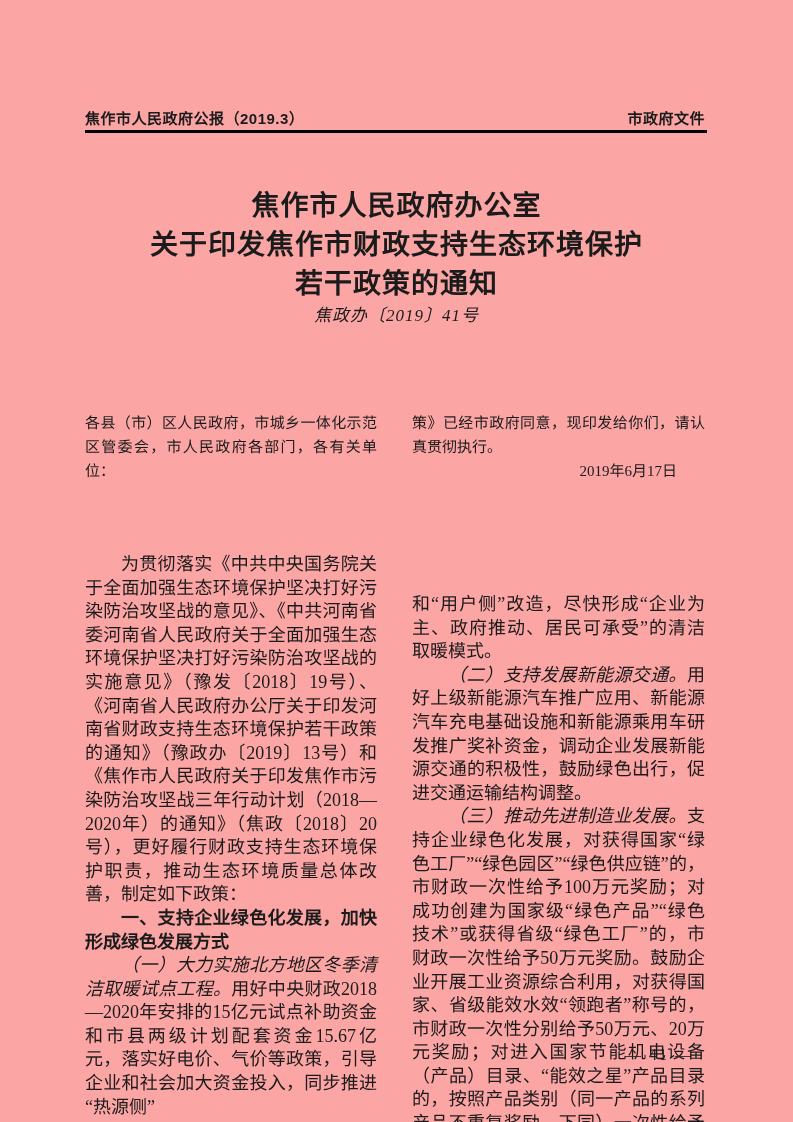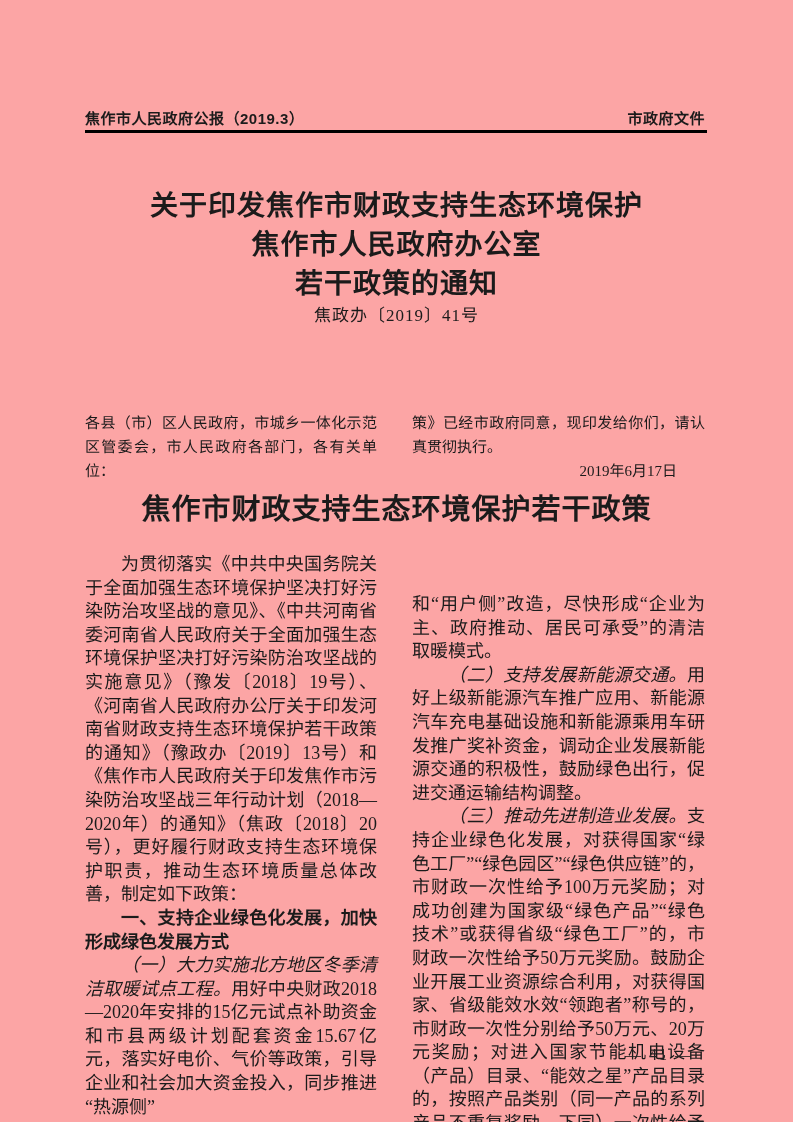--- a/index.html
+++ b/index.html
@@ -23,21 +23,21 @@
     background:#000;
   }
   
   .notice-title{
     position:absolute;left:0;top:186px;width:793px;
     text-align:center;font-weight:bold;font-size:28px;line-height:39px;
     letter-spacing:1px;
   }
   .doc-number{
     position:absolute;left:0;top:301px;width:793px;
-    text-align:center;font-size:17px;letter-spacing:1px;
+    text-align:center;font-size:17px;font-style:italic;letter-spacing:1px;
   }
   
   .cols{position:absolute;left:85px;width:620px;display:flex;}
   .cols .col-l{width:292px;margin-right:35px;}
   .cols .col-r{width:293px;}
   .intro-cols{top:371px;font-size:15px;line-height:24px;}
   .body-cols{top:553px;font-size:18px;line-height:23.6px;}
   .col-l,.col-r{text-align:justify;}
   p{margin:0;padding:0;text-indent:2em;}
   p.no-indent{text-indent:0;margin-top:40px;}
@@ -65,38 +65,37 @@
 
 <div class="page">
 
   <div class="gz-header">
     <span>焦作市人民政府公报（2019.3）</span>
     <span>市政府文件</span>
   </div>
   <div class="gz-rule"></div>
 
   <div class="notice-title">
+    <div>焦作市人民政府办公室</div>
     <div>关于印发焦作市财政支持生态环境保护</div>
-    <div>焦作市人民政府办公室</div>
     <div>若干政策的通知</div>
   </div>
 
   <div class="doc-number">焦政办〔2019〕41号</div>
 
   <div class="cols intro-cols">
     <div class="col-l">
       <p class="no-indent">各县（市）区人民政府，市城乡一体化示范区管委会，市人民政府各部门，各有关单位：</p>
     </div>
     <div class="col-r">
       <p class="no-indent">策》已经市政府同意，现印发给你们，请认真贯彻执行。</p>
       <p class="sign-date">2019年6月17日</p>
     </div>
   </div>
 
-  <div class="policy-title">焦作市财政支持生态环境保护若干政策</div>
 
   <div class="cols body-cols">
     <div class="col-l">
       <p>为贯彻落实《中共中央国务院关于全面加强生态环境保护坚决打好污染防治攻坚战的意见》、《中共河南省委河南省人民政府关于全面加强生态环境保护坚决打好污染防治攻坚战的实施意见》（豫发〔2018〕19号）、《河南省人民政府办公厅关于印发河南省财政支持生态环境保护若干政策的通知》（豫政办〔2019〕13号）和《焦作市人民政府关于印发焦作市污染防治攻坚战三年行动计划（2018—2020年）的通知》（焦政〔2018〕20号），更好履行财政支持生态环境保护职责，推动生态环境质量总体改善，制定如下政策：</p>
       <p class="heading-bold">一、支持企业绿色化发展，加快形成绿色发展方式</p>
       <p><span class="kai">（一）大力实施北方地区冬季清洁取暖试点工程。</span><span>用好中央财政2018—2020年安排的15亿元试点补助资金和市县两级计划配套资金15.67亿元，落实好电价、气价等政策，引导企业和社会加大资金投入，同步推进“热源侧”</span></p>
     </div>
     <div class="col-r">
       <p class="no-indent">和“用户侧”改造，尽快形成“企业为主、政府推动、居民可承受”的清洁取暖模式。</p>
       <p><span class="kai">（二）支持发展新能源交通。</span><span>用好上级新能源汽车推广应用、新能源汽车充电基础设施和新能源乘用车研发推广奖补资金，调动企业发展新能源交通的积极性，鼓励绿色出行，促进交通运输结构调整。</span></p>

